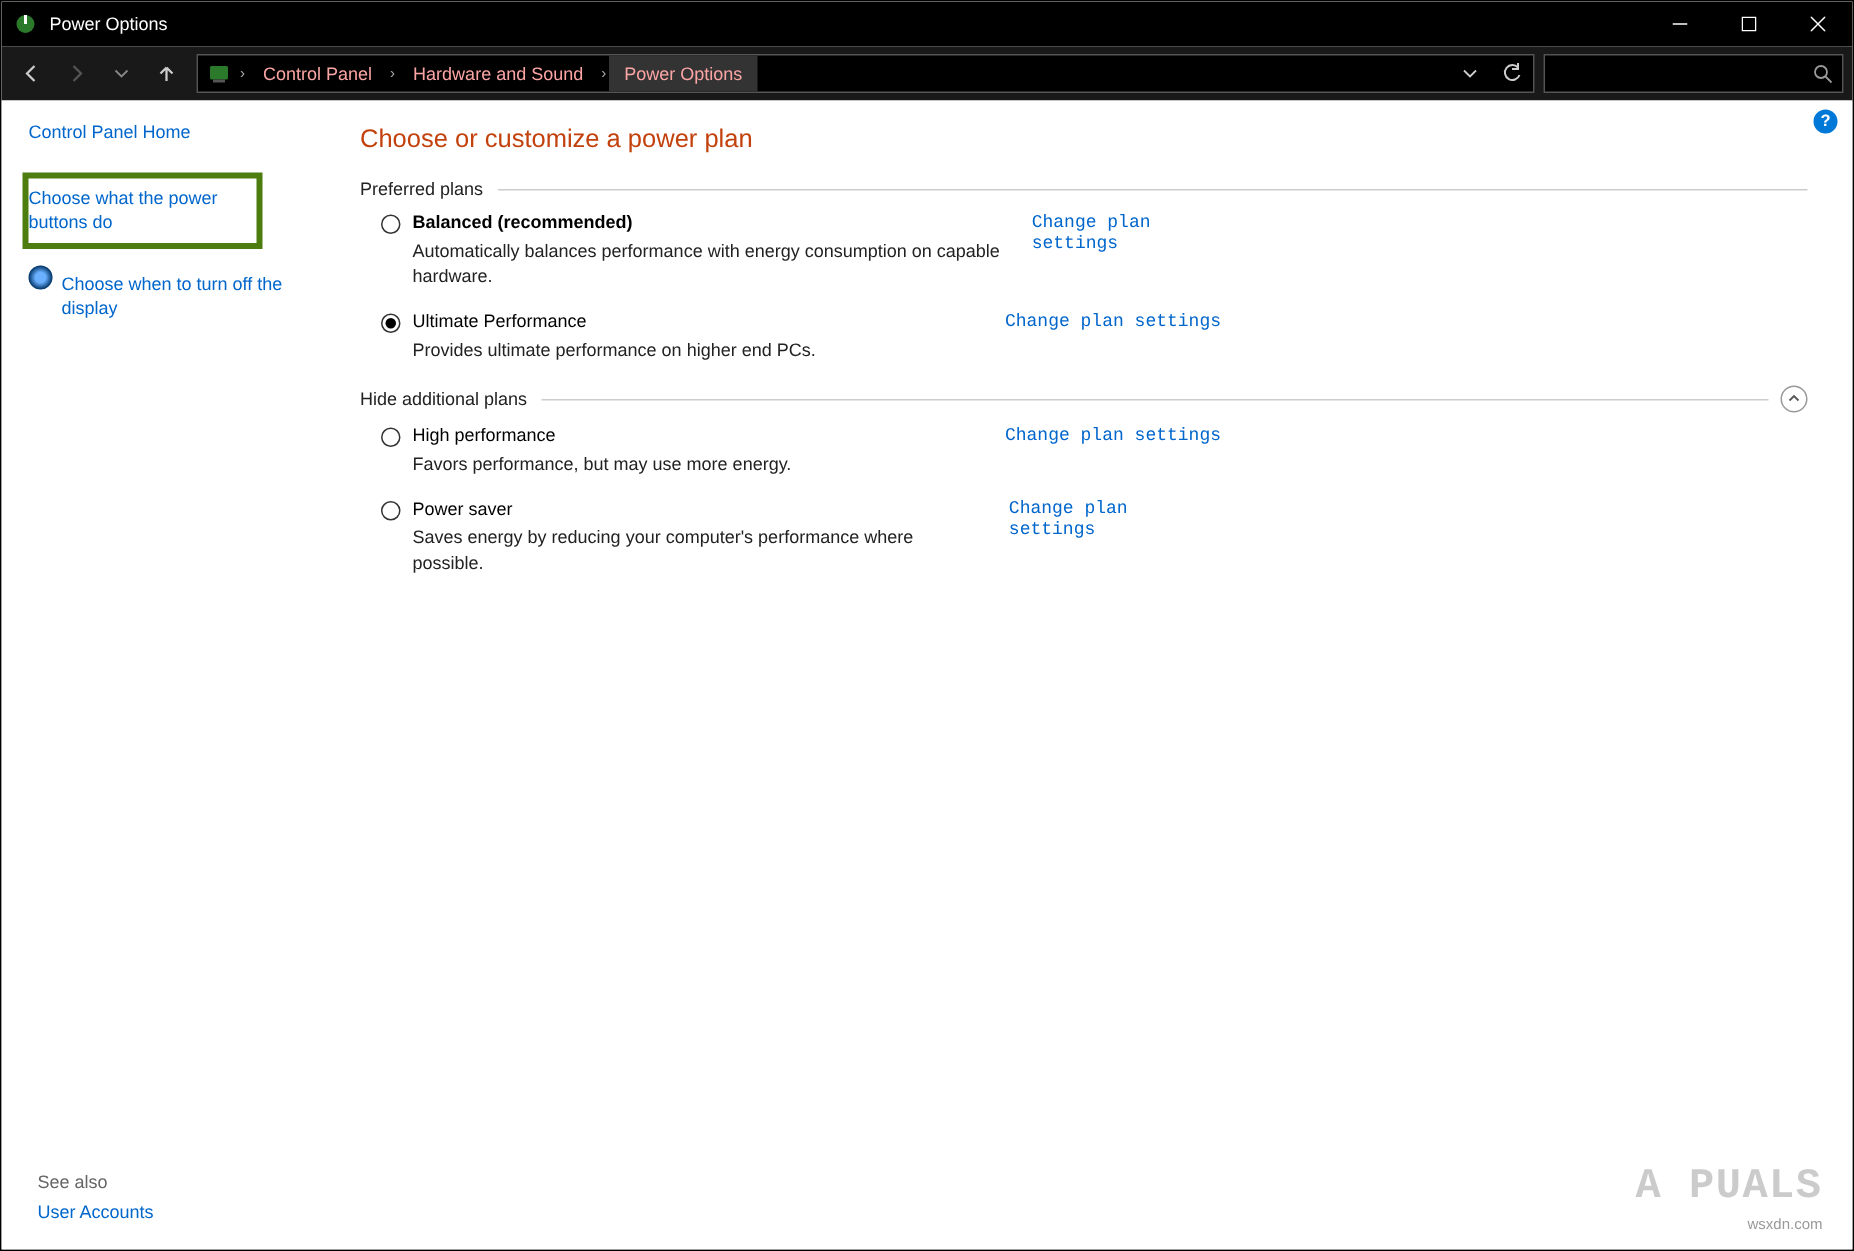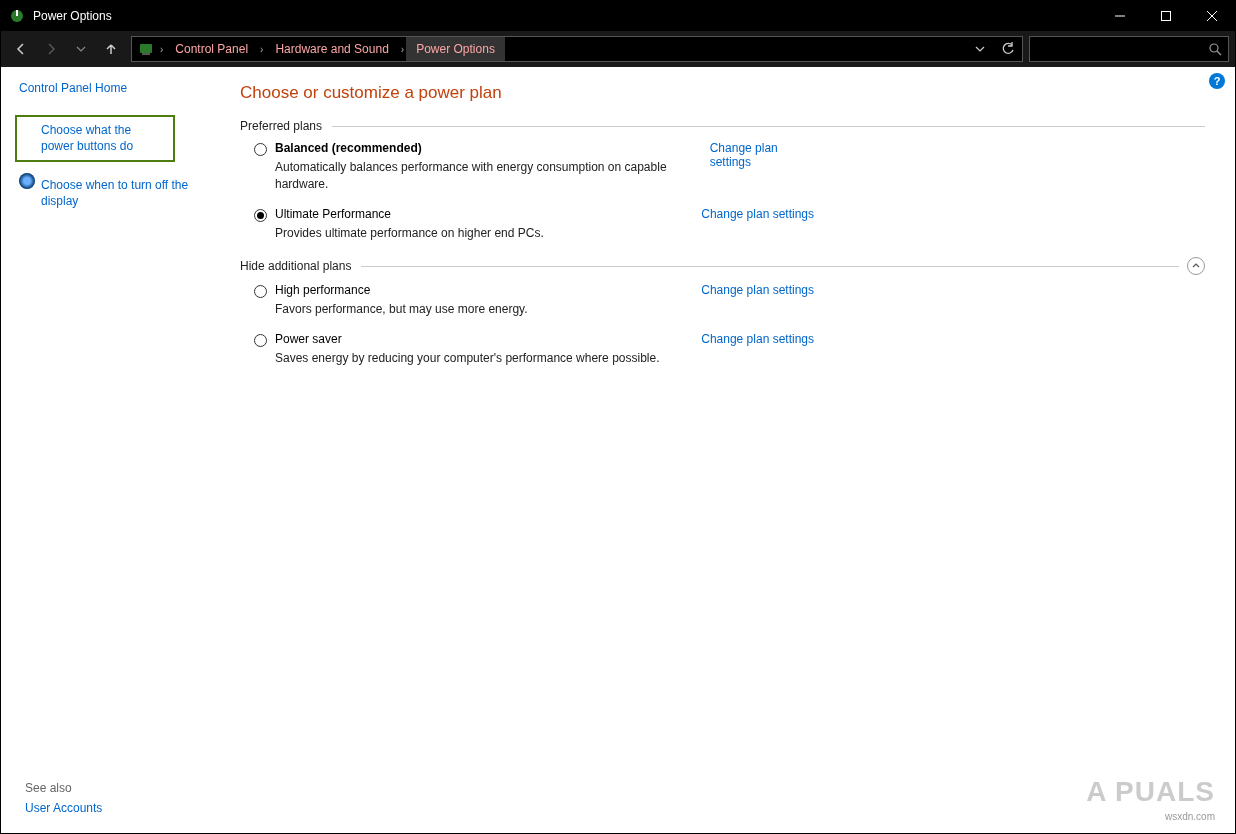--- a/index.html
+++ b/index.html
@@ -21,46 +21,46 @@
   .crumb.last { background: #333; }
   .crumb-icon { width: 24px; display:flex; align-items:center; justify-content:center; margin-left:2px;}
   .bc-right { margin-left: auto; display: flex; align-items: center; }
   .bc-btn { width: 28px; height: 24px; display: flex; align-items: center; justify-content: center; color: #ccc; }
   .searchbox { width: 200px; height: 26px; background: #000; border: 1px solid #555; display: flex; align-items: center; justify-content: flex-end; padding-right: 6px; color: #999; }
   
   .content { display: flex; height: calc(100% - 66px); background: #fff; position: relative; }
   .sidebar { width: 215px; padding: 14px 0 14px 18px; }
   .cphome { color: #0066cc; margin-bottom: 14px; }
   .side-link { color: #0066cc; margin: 6px 0; padding: 3px 4px; display: block; line-height: 1.3; }
-  .side-link.boxed { border: 2px solid #4d7c0f; padding: 6px 24px; margin-left: -4px; width: 160px; }
+  .side-link.boxed { border: 4px solid #4d7c0f; padding: 6px 0; margin-left: -4px; width: 160px; }
   .side-item { display: flex; align-items: flex-start; gap: 6px; margin: 4px 0; }
   .side-icon { width: 16px; height: 16px; flex: 0 0 16px; margin-top: 1px; border-radius: 50%; }
   .see-also { position: absolute; bottom: 18px; left: 24px; }
   .see-also .hdr { color: #666; margin-bottom: 6px; }
   
   .main { flex: 1 1 auto; padding: 16px 30px 0 24px; position: relative; }
   .heading { color: #c2410c; font-size: 17px; font-weight: 400; margin-bottom: 8px; }
   .desc { max-width: 560px; line-height: 1.45; }
   .desc a { color: #0066cc; text-decoration: underline; }
   .section-hdr { display: flex; align-items: center; margin: 16px 0 8px; }
   .section-hdr .label { color: #222; padding-right: 10px; }
   .section-hdr .line { flex: 1 1 auto; height: 1px; background: #ccc; }
   .expander { width: 18px; height: 18px; border: 1px solid #999; border-radius: 50%; display:flex; align-items:center; justify-content:center; margin-left:8px; color:#555; font-size:10px;}
   .plan-row { display: flex; align-items: flex-start; margin: 4px 0 14px 14px; max-width: 560px; }
   .radio { width: 13px; height: 13px; border: 1px solid #333; border-radius: 50%; margin-right: 8px; margin-top: 2px; position: relative; flex:0 0 13px;}
   .radio.selected::after { content:""; position:absolute; inset:2px; background:#000; border-radius:50%; }
   .plan-body { flex: 1 1 auto; }
   .plan-name { color: #000; }
   .plan-name.bold { font-weight: 600; }
   .plan-desc { color: #222; margin-top: 4px; line-height:1.4; }
-  .plan-right { margin-left: auto; padding-left: 20px; }
+  .plan-right { margin-left: auto; padding-left: 20px; font-family: Liberation Mono, monospace; }
   .link { color: #0066cc; cursor: pointer; }
   .help-icon { position: absolute; top: 6px; right: 10px; width: 16px; height: 16px; border-radius: 50%; background: #0078d7; color: #fff; display:flex; align-items:center; justify-content:center; font-size:11px; font-weight:600;}
   .watermark { position:absolute; right:20px; bottom:10px; color:#999; font-size:10px; text-align:right; line-height:1.3;}
-  .watermark .brand { font-size:28px; font-weight:700; color:#999; letter-spacing:1px; opacity:0.5;}
+  .watermark .brand { font-size:28px; font-weight:700; color:#999; letter-spacing:1px; opacity:0.5;font-family:Liberation Mono, monospace;}
   svg { display: block; }
 </style>
 </head>
 <body>
 
 <div class="titlebar">
   <span class="appicon">
     <svg width="16" height="16">
         <circle cx="8" cy="8" r="6" fill="#2b7a2b"></circle>
         <rect x="7" y="2" width="2" height="6" fill="#fff"></rect>

